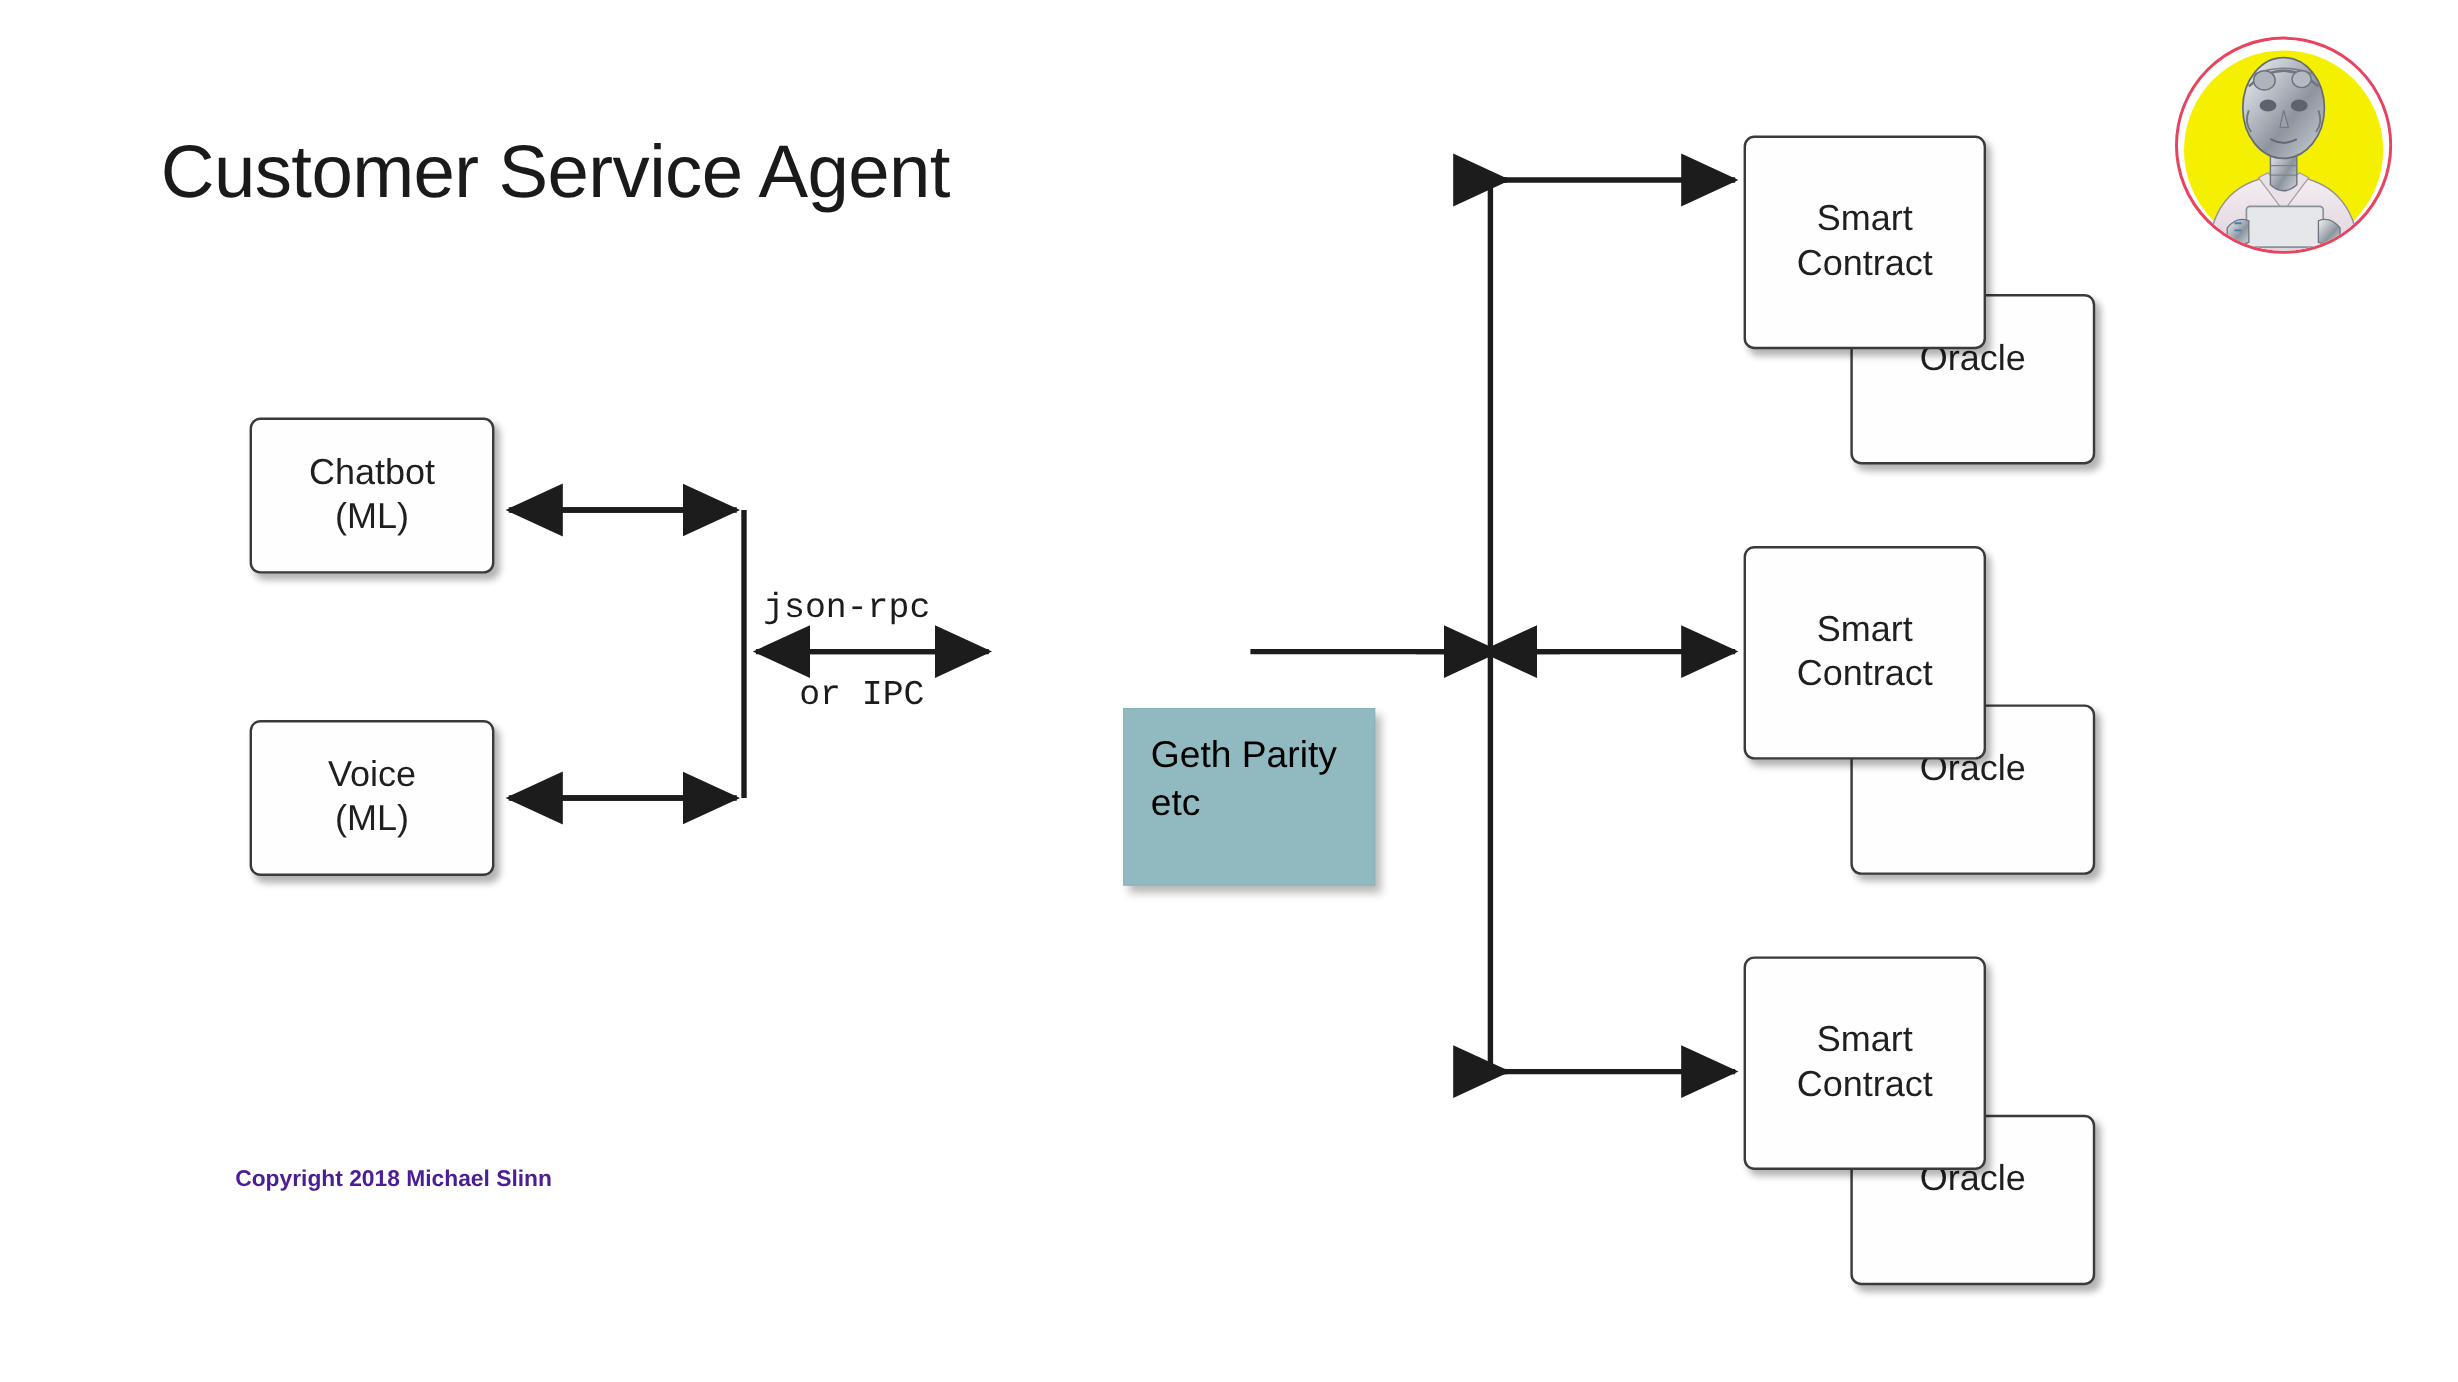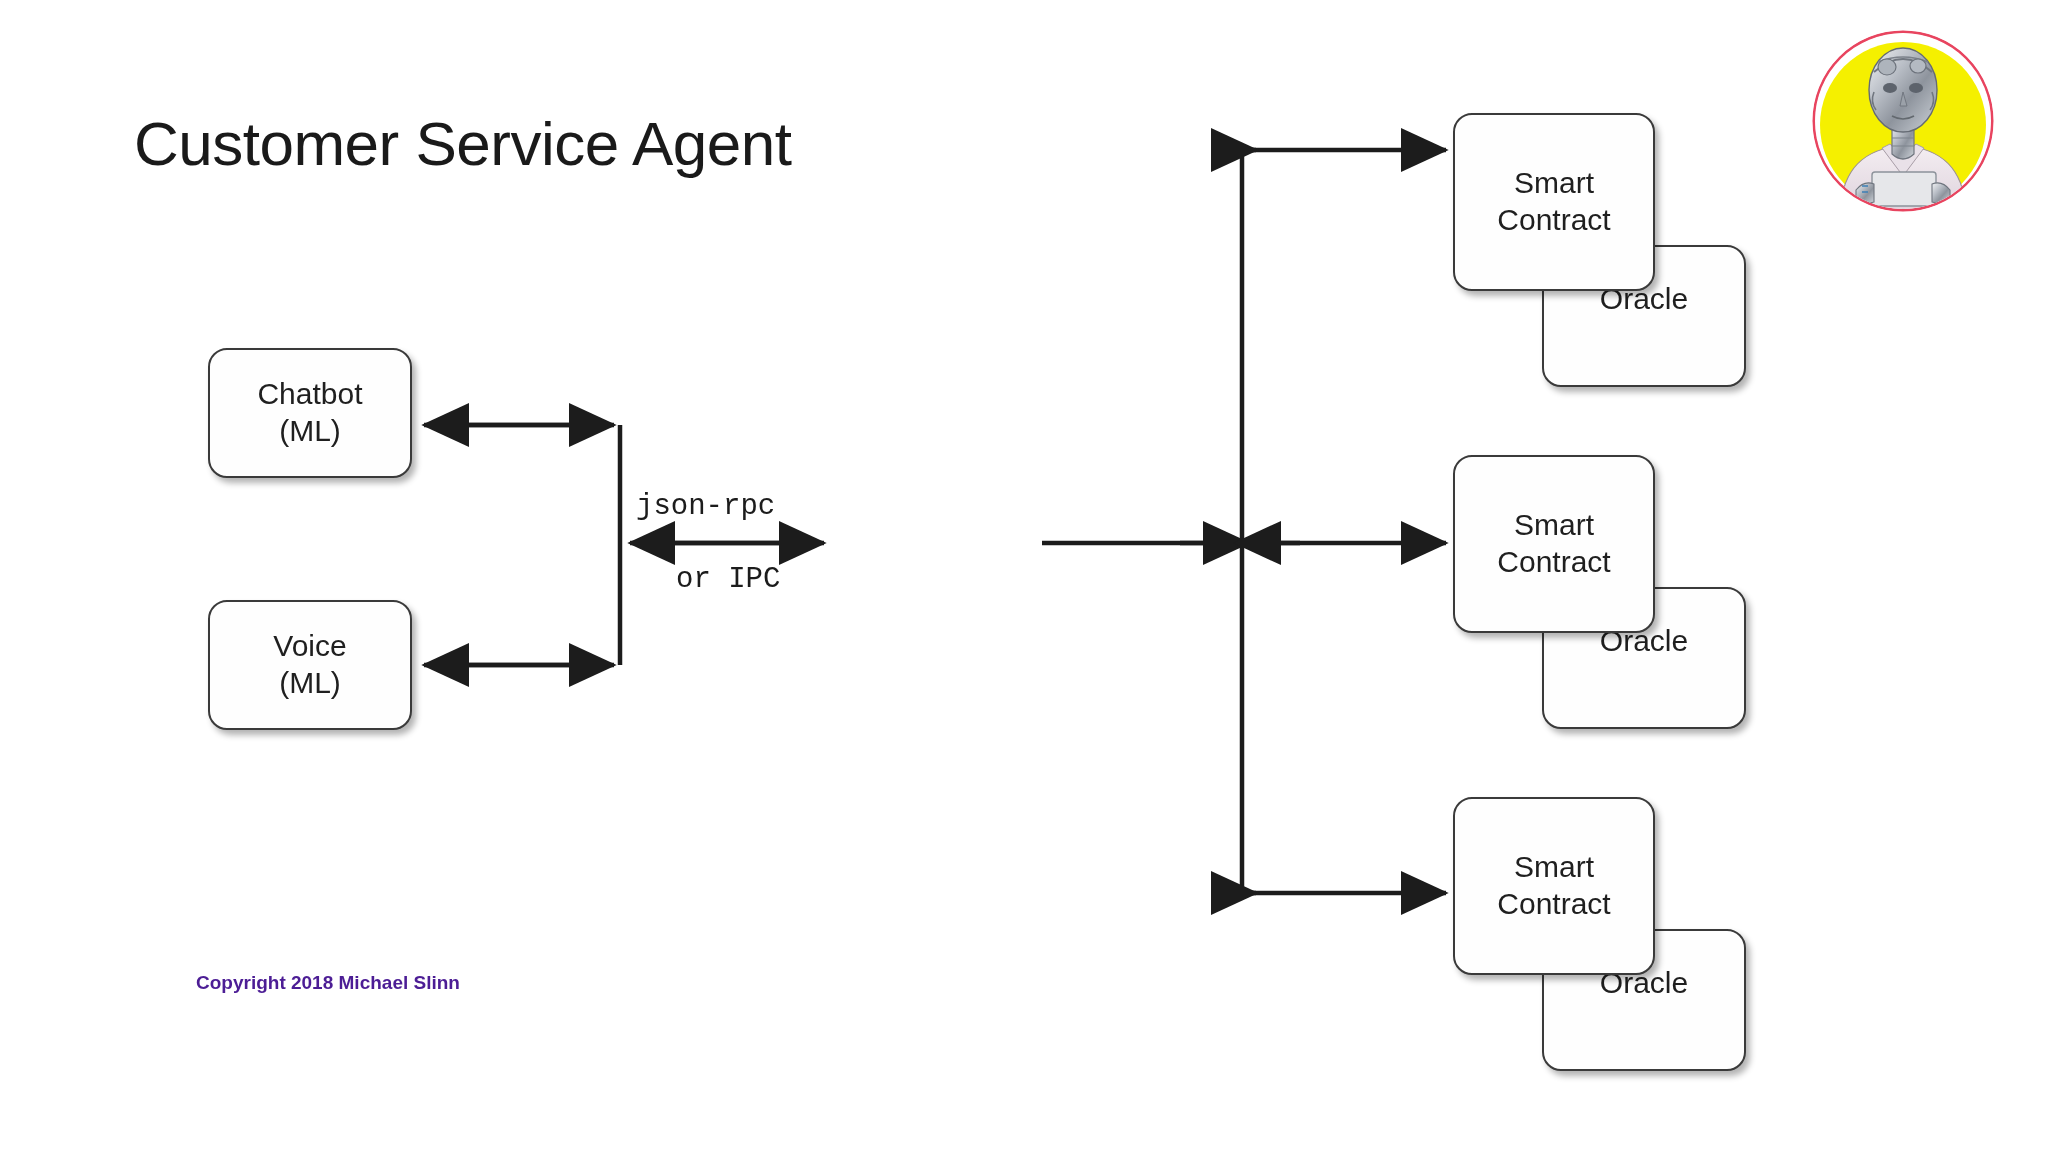--- a/index.html
+++ b/index.html
@@ -42,21 +42,21 @@
     color: #4c1d95;
     white-space: nowrap;
   }
 
   
   .node {
     position: absolute;
     box-sizing: border-box;
     background: #fefefe;
     border: 2px solid #3a3a3a;
-    border-radius: 19px;
+    border-radius: 9px;
     box-shadow: 4px 5px 6px rgba(0,0,0,0.30);
     display: flex;
     align-items: center;
     justify-content: center;
     text-align: center;
     font-family: "Liberation Sans", sans-serif;
     font-size: 30px;
     line-height: 1.22;
     color: #1f1f1f;
   }
@@ -104,21 +104,21 @@
 
   
   .edge-label {
     position: absolute;
     font-family: "Liberation Mono", monospace;
     font-size: 29px;
     color: #1c1c1c;
     white-space: nowrap;
   }
   .label-jsonrpc { left: 636px; top: 490px; }
-  .label-oripc   { left: 666px; top: 563px; margin-left: 10px; }
+  .label-oripc   { left: 666px; top: 563px; }
 
   
   #wires {
     position: absolute;
     left: 0; top: 0;
     width: 2048px;
     height: 1152px;
     z-index: 1;
     pointer-events: none;
   }
@@ -190,20 +190,25 @@
     <div>
       <span class="label">Voice</span>
       <span class="label">(ML)</span>
     </div>
   </div>
 
   <div class="edge-label label-jsonrpc">json-rpc</div>
   <div class="edge-label label-oripc">or IPC</div>
 
 
+  <div class="callout-teal">
+    <span class="label">Geth</span>
+    <span class="label">Parity</span>
+    <span class="label">etc</span>
+  </div>
 
   <div class="node node-oracle node-oracle1">
     <span class="label">Oracle</span>
   </div>
   <div class="node node-oracle node-oracle2">
     <span class="label">Oracle</span>
   </div>
   <div class="node node-oracle node-oracle3">
     <span class="label">Oracle</span>
   </div>

